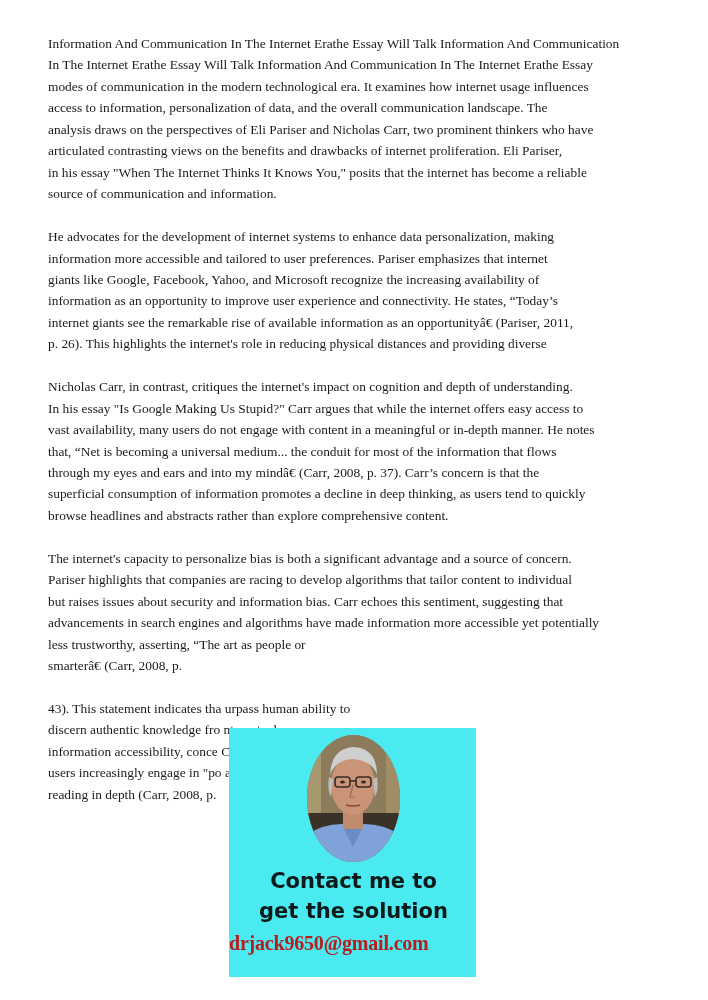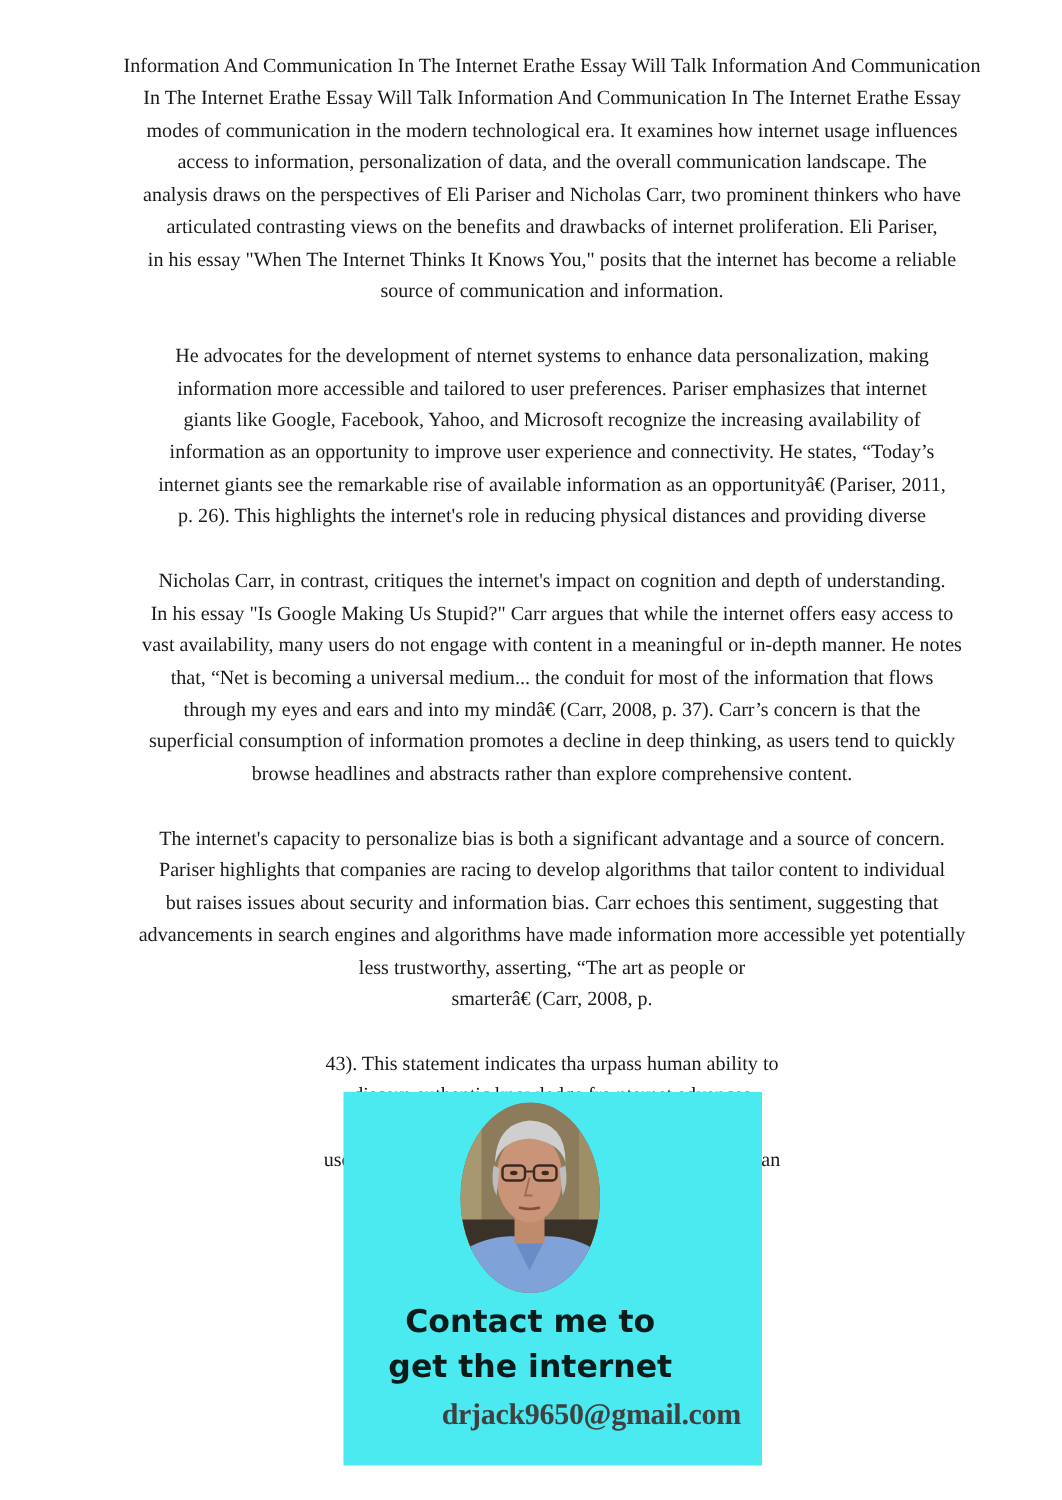--- a/index.html
+++ b/index.html
@@ -18,31 +18,30 @@
     .doc {
       position: absolute;
       left: 48px;
       top: 33px;
       width: 640px;
       font-size: 13.4px;
       line-height: 21.45px;
     }
     .para {
       margin: 0 0 21.45px 0;
-      text-align: center;
     }
     .line {
       display: block;
       white-space: nowrap;
     }
     .ad-box {
       position: absolute;
       left: 229px;
       top: 728px;
-      width: 279px;
+      width: 247px;
       height: 249px;
       background: #4aeaf0;
       z-index: 5;
     }
     .ad-photo {
       position: absolute;
       left: 78px;
       top: 7px;
       width: 93px;
       height: 127px;
@@ -62,50 +61,50 @@
       width: 249px;
       text-align: center;
       font-family: "DejaVu Sans", "Liberation Sans", sans-serif;
       font-weight: bold;
       font-size: 21px;
       line-height: 30px;
       color: #0d1a1a;
     }
     .ad-email {
       position: absolute;
-      left: 16px;
+      left: 0;
       top: 202px;
       width: 249px;
-      text-align: right;
+      text-align: left;
       font-family: "Liberation Serif", "DejaVu Serif", serif;
       font-weight: bold;
       font-size: 20px;
       line-height: 26px;
-      color: #404040;
+      color: #b91c1c;
       letter-spacing: -0.2px;
     }
   </style>
 </head>
 <body>
 
 <div class="doc">
 
   <p class="para">
     <span class="line">Information And Communication In The Internet Erathe Essay Will Talk Information And Communication</span>
     <span class="line">In The Internet Erathe Essay Will Talk Information And Communication In The Internet Erathe Essay</span>
     <span class="line">modes of communication in the modern technological era. It examines how internet usage influences</span>
     <span class="line">access to information, personalization of data, and the overall communication landscape. The</span>
     <span class="line">analysis draws on the perspectives of Eli Pariser and Nicholas Carr, two prominent thinkers who have</span>
     <span class="line">articulated contrasting views on the benefits and drawbacks of internet proliferation. Eli Pariser,</span>
     <span class="line">in his essay "When The Internet Thinks It Knows You," posits that the internet has become a reliable</span>
     <span class="line">source of communication and information.</span>
   </p>
 
   <p class="para">
-    <span class="line">He advocates for the development of nternet systems to enhance data personalization, making</span>
+    <span class="line">He advocates for the development of internet systems to enhance data personalization, making</span>
     <span class="line">information more accessible and tailored to user preferences. Pariser emphasizes that internet</span>
     <span class="line">giants like Google, Facebook, Yahoo, and Microsoft recognize the increasing availability of</span>
     <span class="line">information as an opportunity to improve user experience and connectivity. He states, “Today’s</span>
     <span class="line">internet giants see the remarkable rise of available information as an opportunityâ€ (Pariser, 2011,</span>
     <span class="line">p. 26). This highlights the internet's role in reducing physical distances and providing diverse</span>
   </p>
 
   <p class="para">
     <span class="line">Nicholas Carr, in contrast, critiques the internet's impact on cognition and depth of understanding.</span>
     <span class="line">In his essay "Is Google Making Us Stupid?" Carr argues that while the internet offers easy access to</span>
@@ -160,16 +159,16 @@
 
       <ellipse cx="35.5" cy="47" rx="2.5" ry="1.5" fill="#3a2a22"></ellipse>
       <ellipse cx="56.5" cy="47" rx="2.5" ry="1.5" fill="#3a2a22"></ellipse>
 
       <path d="M46 50 L43 62 L48 62" fill="none" stroke="#a06a52" stroke-width="1.2"></path>
       <path d="M39 70 Q46 72 53 70" fill="none" stroke="#8a4a3a" stroke-width="1.6"></path>
     </svg>
   </div>
   <div class="ad-headline">
     <div>Contact me to</div>
-    <div>get the internet</div>
+    <div>get the solution</div>
   </div>
   <div class="ad-email">drjack9650@gmail.com</div>
 </div>
 
 </body></html>

